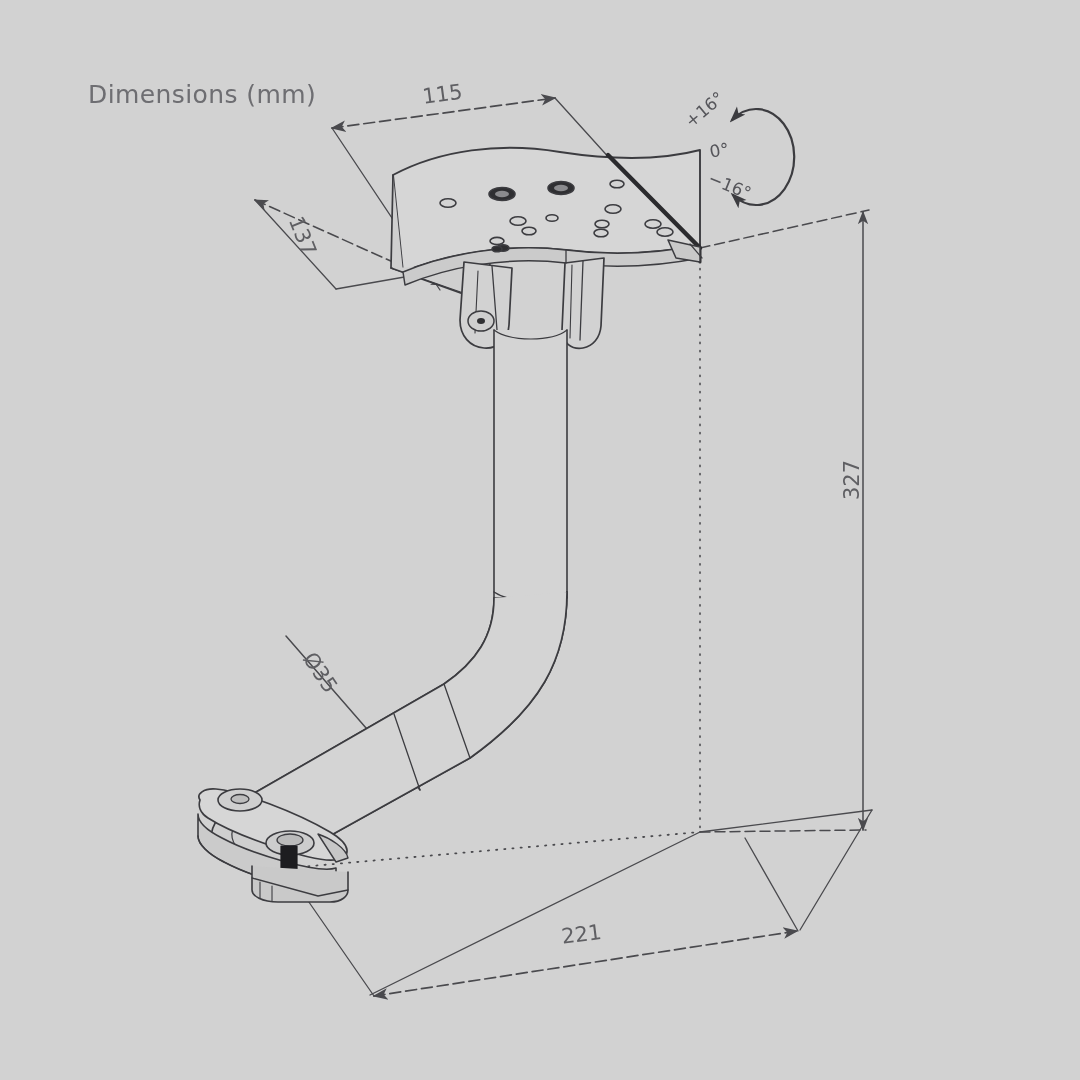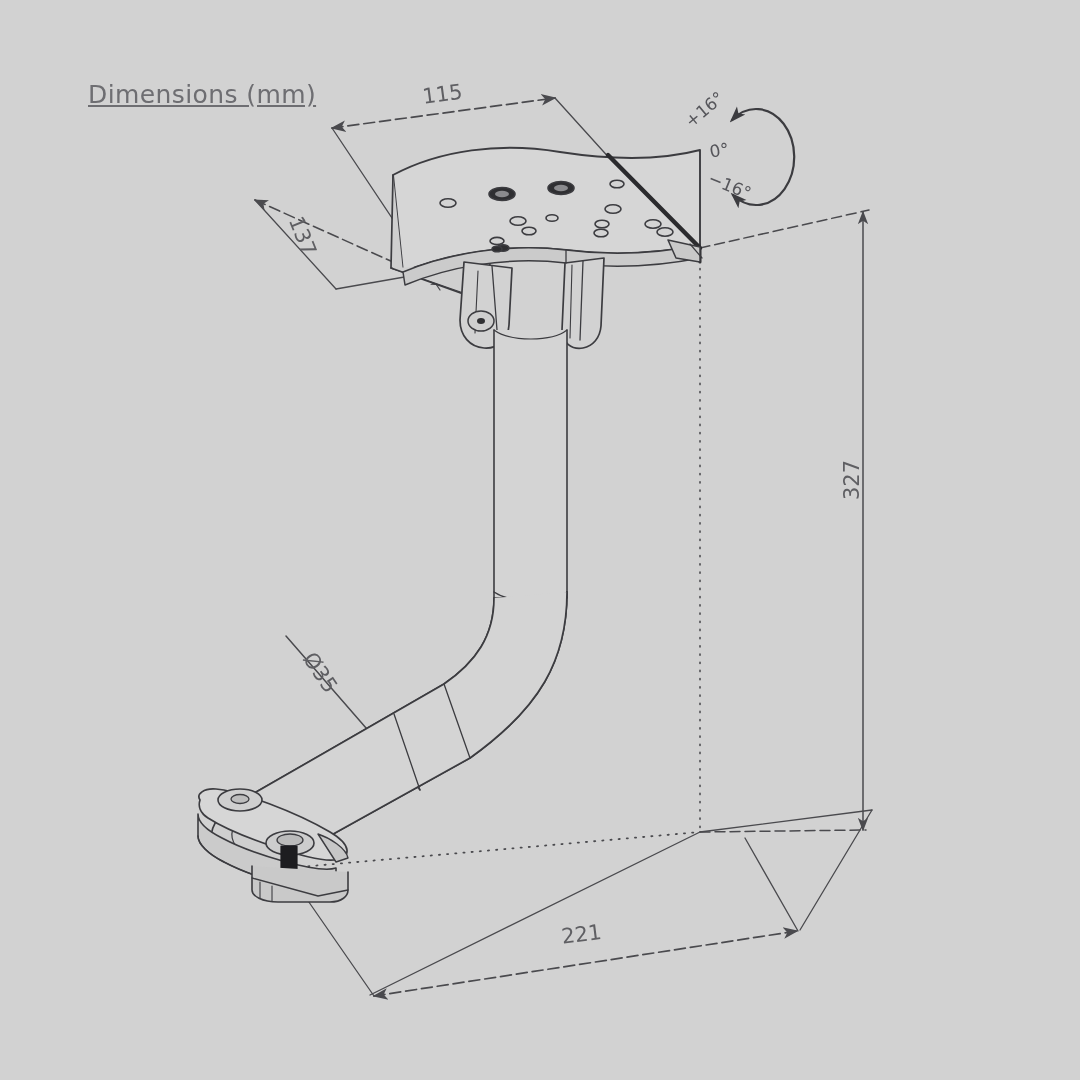--- a/index.html
+++ b/index.html
@@ -28,21 +28,20 @@
     font-family: "DejaVu Sans", "Liberation Sans", sans-serif;
     white-space: nowrap;
     -webkit-font-smoothing: antialiased;
   }
   #title-label {
     left: 88px;
     top: 80px;
     font-size: 25px;
     letter-spacing: 0.4px;
     color: #6e6e72;
-    text-decoration: underline;
   }
   #dim-115 {
     left: 421px;
     top: 85px;
     font-size: 21px;
     color: #5f5f63;
     transform: rotate(-7.6deg);
     transform-origin: left top;
   }
   #dim-137 {

